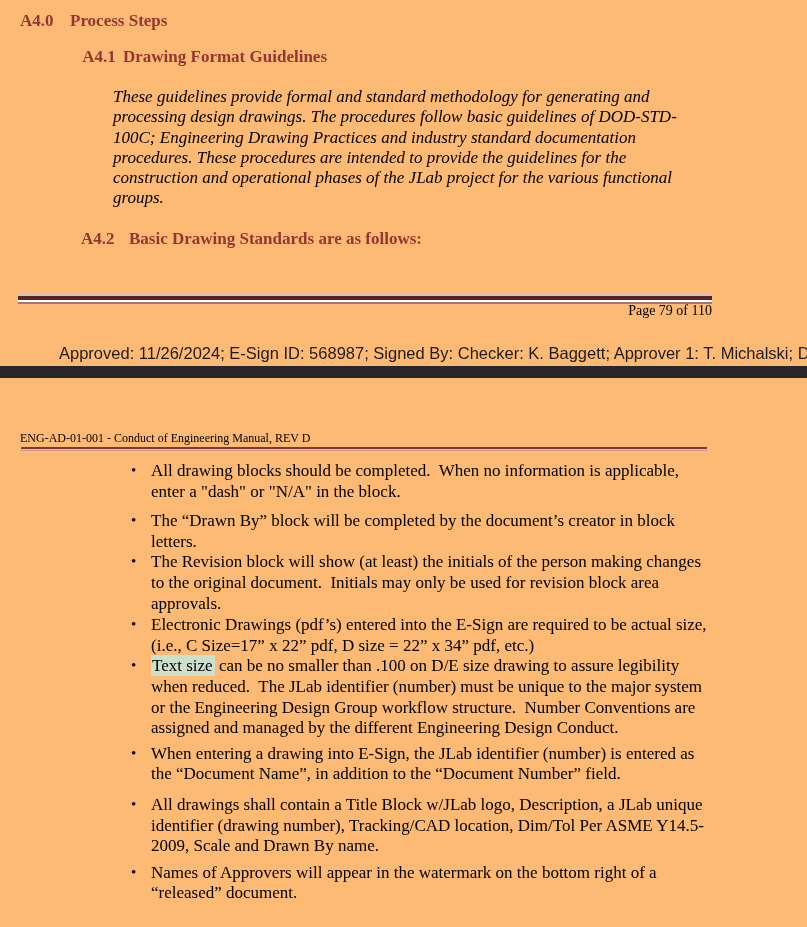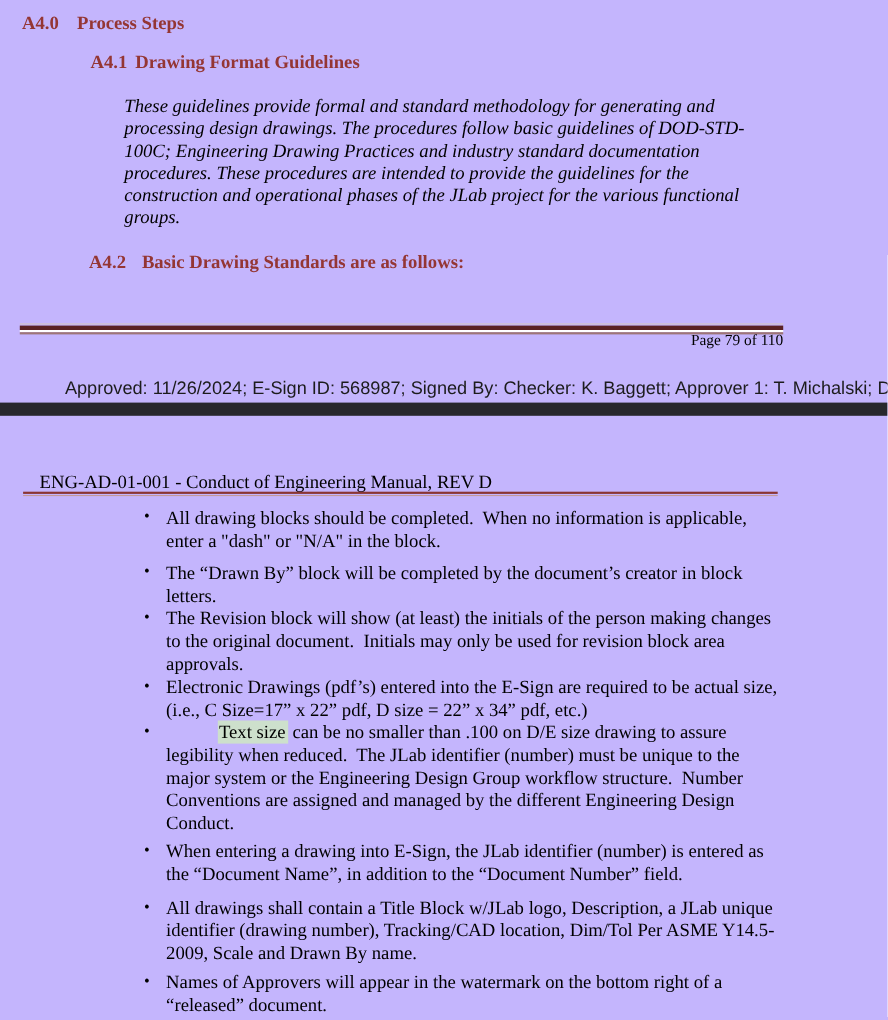--- a/index.html
+++ b/index.html
@@ -1,19 +1,19 @@
 <!DOCTYPE html>
 <html><head>
 <meta charset="utf-8">
 <style>
   html,body{margin:0;padding:0;background:#ffffff;}
   .page{
     position:relative;
     width:807px;height:927px;
-    background:#c4b5fd;
+    background:#fdba74;
     overflow:hidden;
     font-family:"Liberation Serif",serif;
     color:#000000;
   }
   
   .h-row{position:absolute;display:flex;font-weight:bold;color:#943634;font-size:17px;line-height:20px;}
   .h1{top:11px;left:20px;}
   .h1 .hnum{width:50px;}
   .h2{top:47px;left:75px;}
   .h2 .hnum{width:48px;text-align:center;}
@@ -37,43 +37,43 @@
   .approval{
     position:absolute;top:344px;left:59px;
     font-family:"Liberation Sans",sans-serif;
     font-size:16.5px;line-height:19px;color:#1c1c1c;
     white-space:nowrap;
   }
   
   .blackbar{position:absolute;top:366px;left:0;width:807px;height:12px;background:#28282c;}
   
   .p2head{
-    position:absolute;top:429px;left:36px;width:685px;
+    position:absolute;top:429px;left:20px;width:685px;
     display:flex;justify-content:space-between;
-    font-size:17px;line-height:19px;white-space:pre-wrap;
+    font-size:12px;line-height:19px;white-space:pre-wrap;
   }
   .p2rule{position:absolute;top:447px;left:21px;width:686px;}
   .p2rule .u-dark{height:2px;background:#8a3533;}
   .p2rule .u-light{height:1px;background:#c49a99;margin-top:1px;}
   
   .blist{
     position:absolute;top:461px;left:130px;width:578px;
     margin:0;padding:0;list-style:none;
     font-size:17px;line-height:20.6px;
   }
   .blist li{position:relative;padding-left:21px;}
   .blist li .marker{position:absolute;left:1px;top:-1px;font-size:15px;}
   .btxt{white-space:pre-wrap;}
   .mt9{margin-top:9px;}
   .mt1{margin-top:1px;}
   .mt0{margin-top:0;}
   .mt5{margin-top:5px;}
   .mt10{margin-top:10px;}
   .mt6{margin-top:6px;}
-  .hl{background:#cde0cc;padding:1px 2px 1px 1px;margin-left:47px;}
+  .hl{background:#cde0cc;padding:1px 2px 1px 1px;}
 </style>
 </head>
 <body>
 
 <div class="page">
 
   <div class="h-row h1">
     <span class="hnum">A4.0</span>
     <span class="htitle">Process Steps</span>
   </div>

